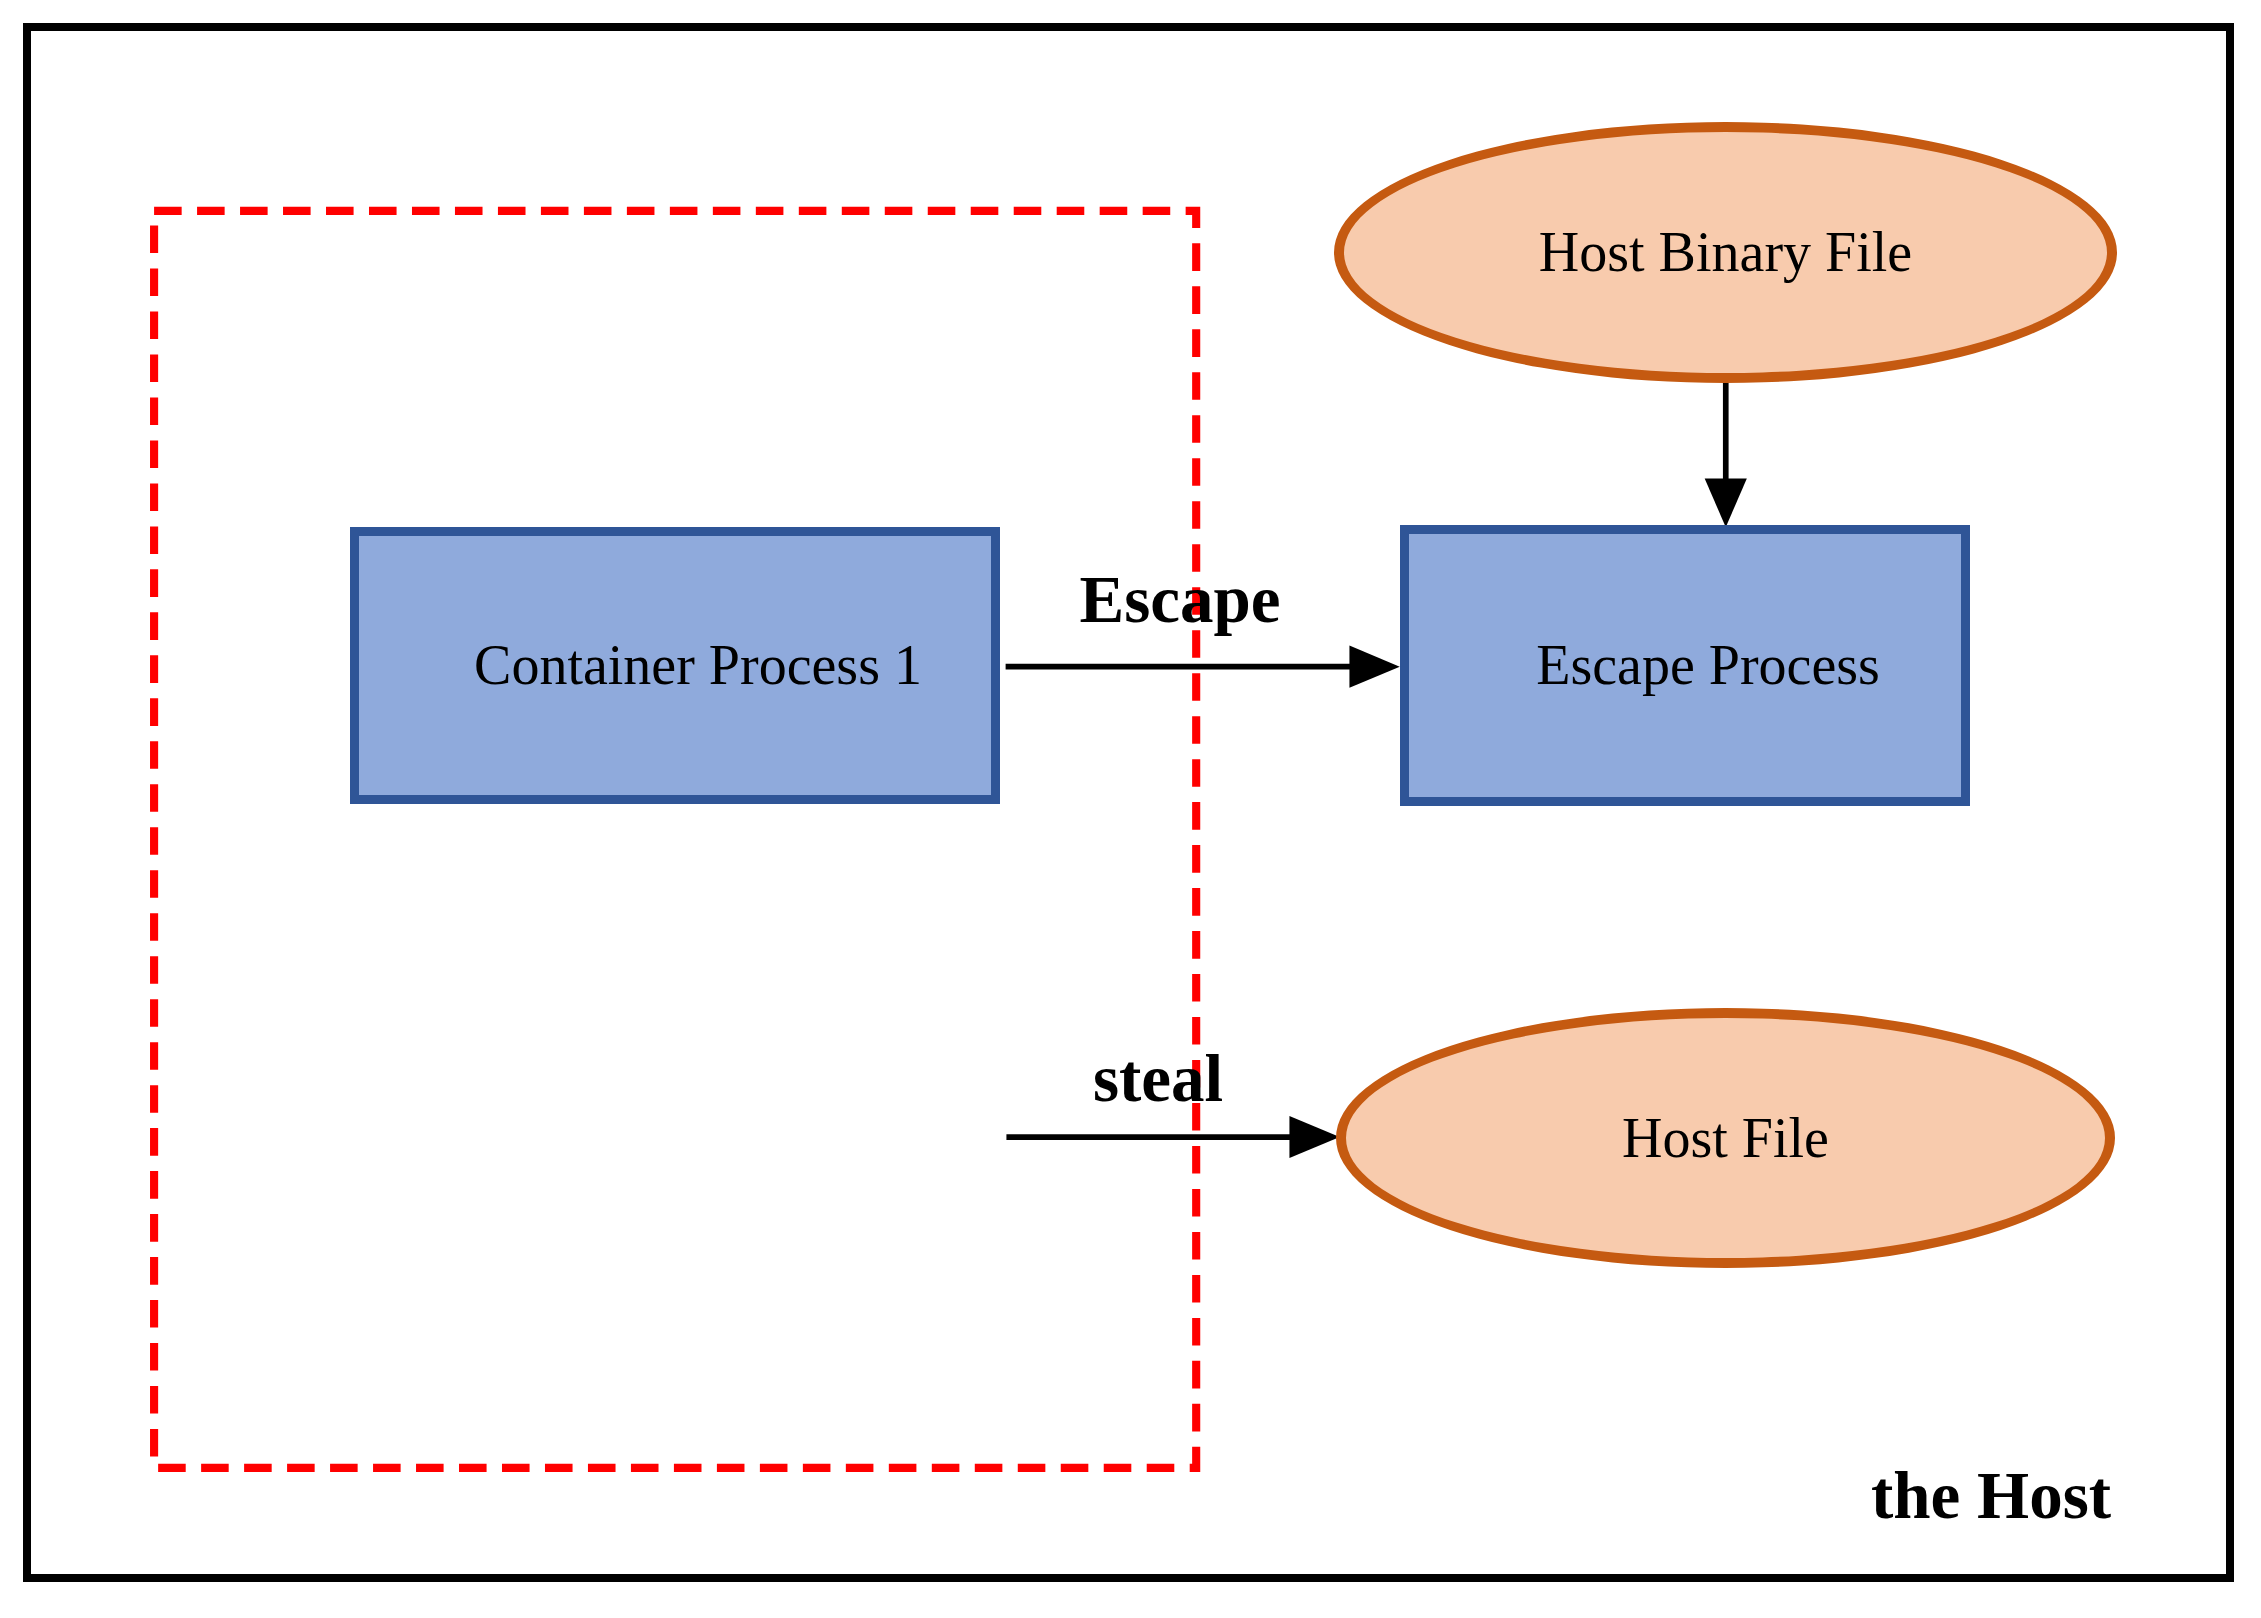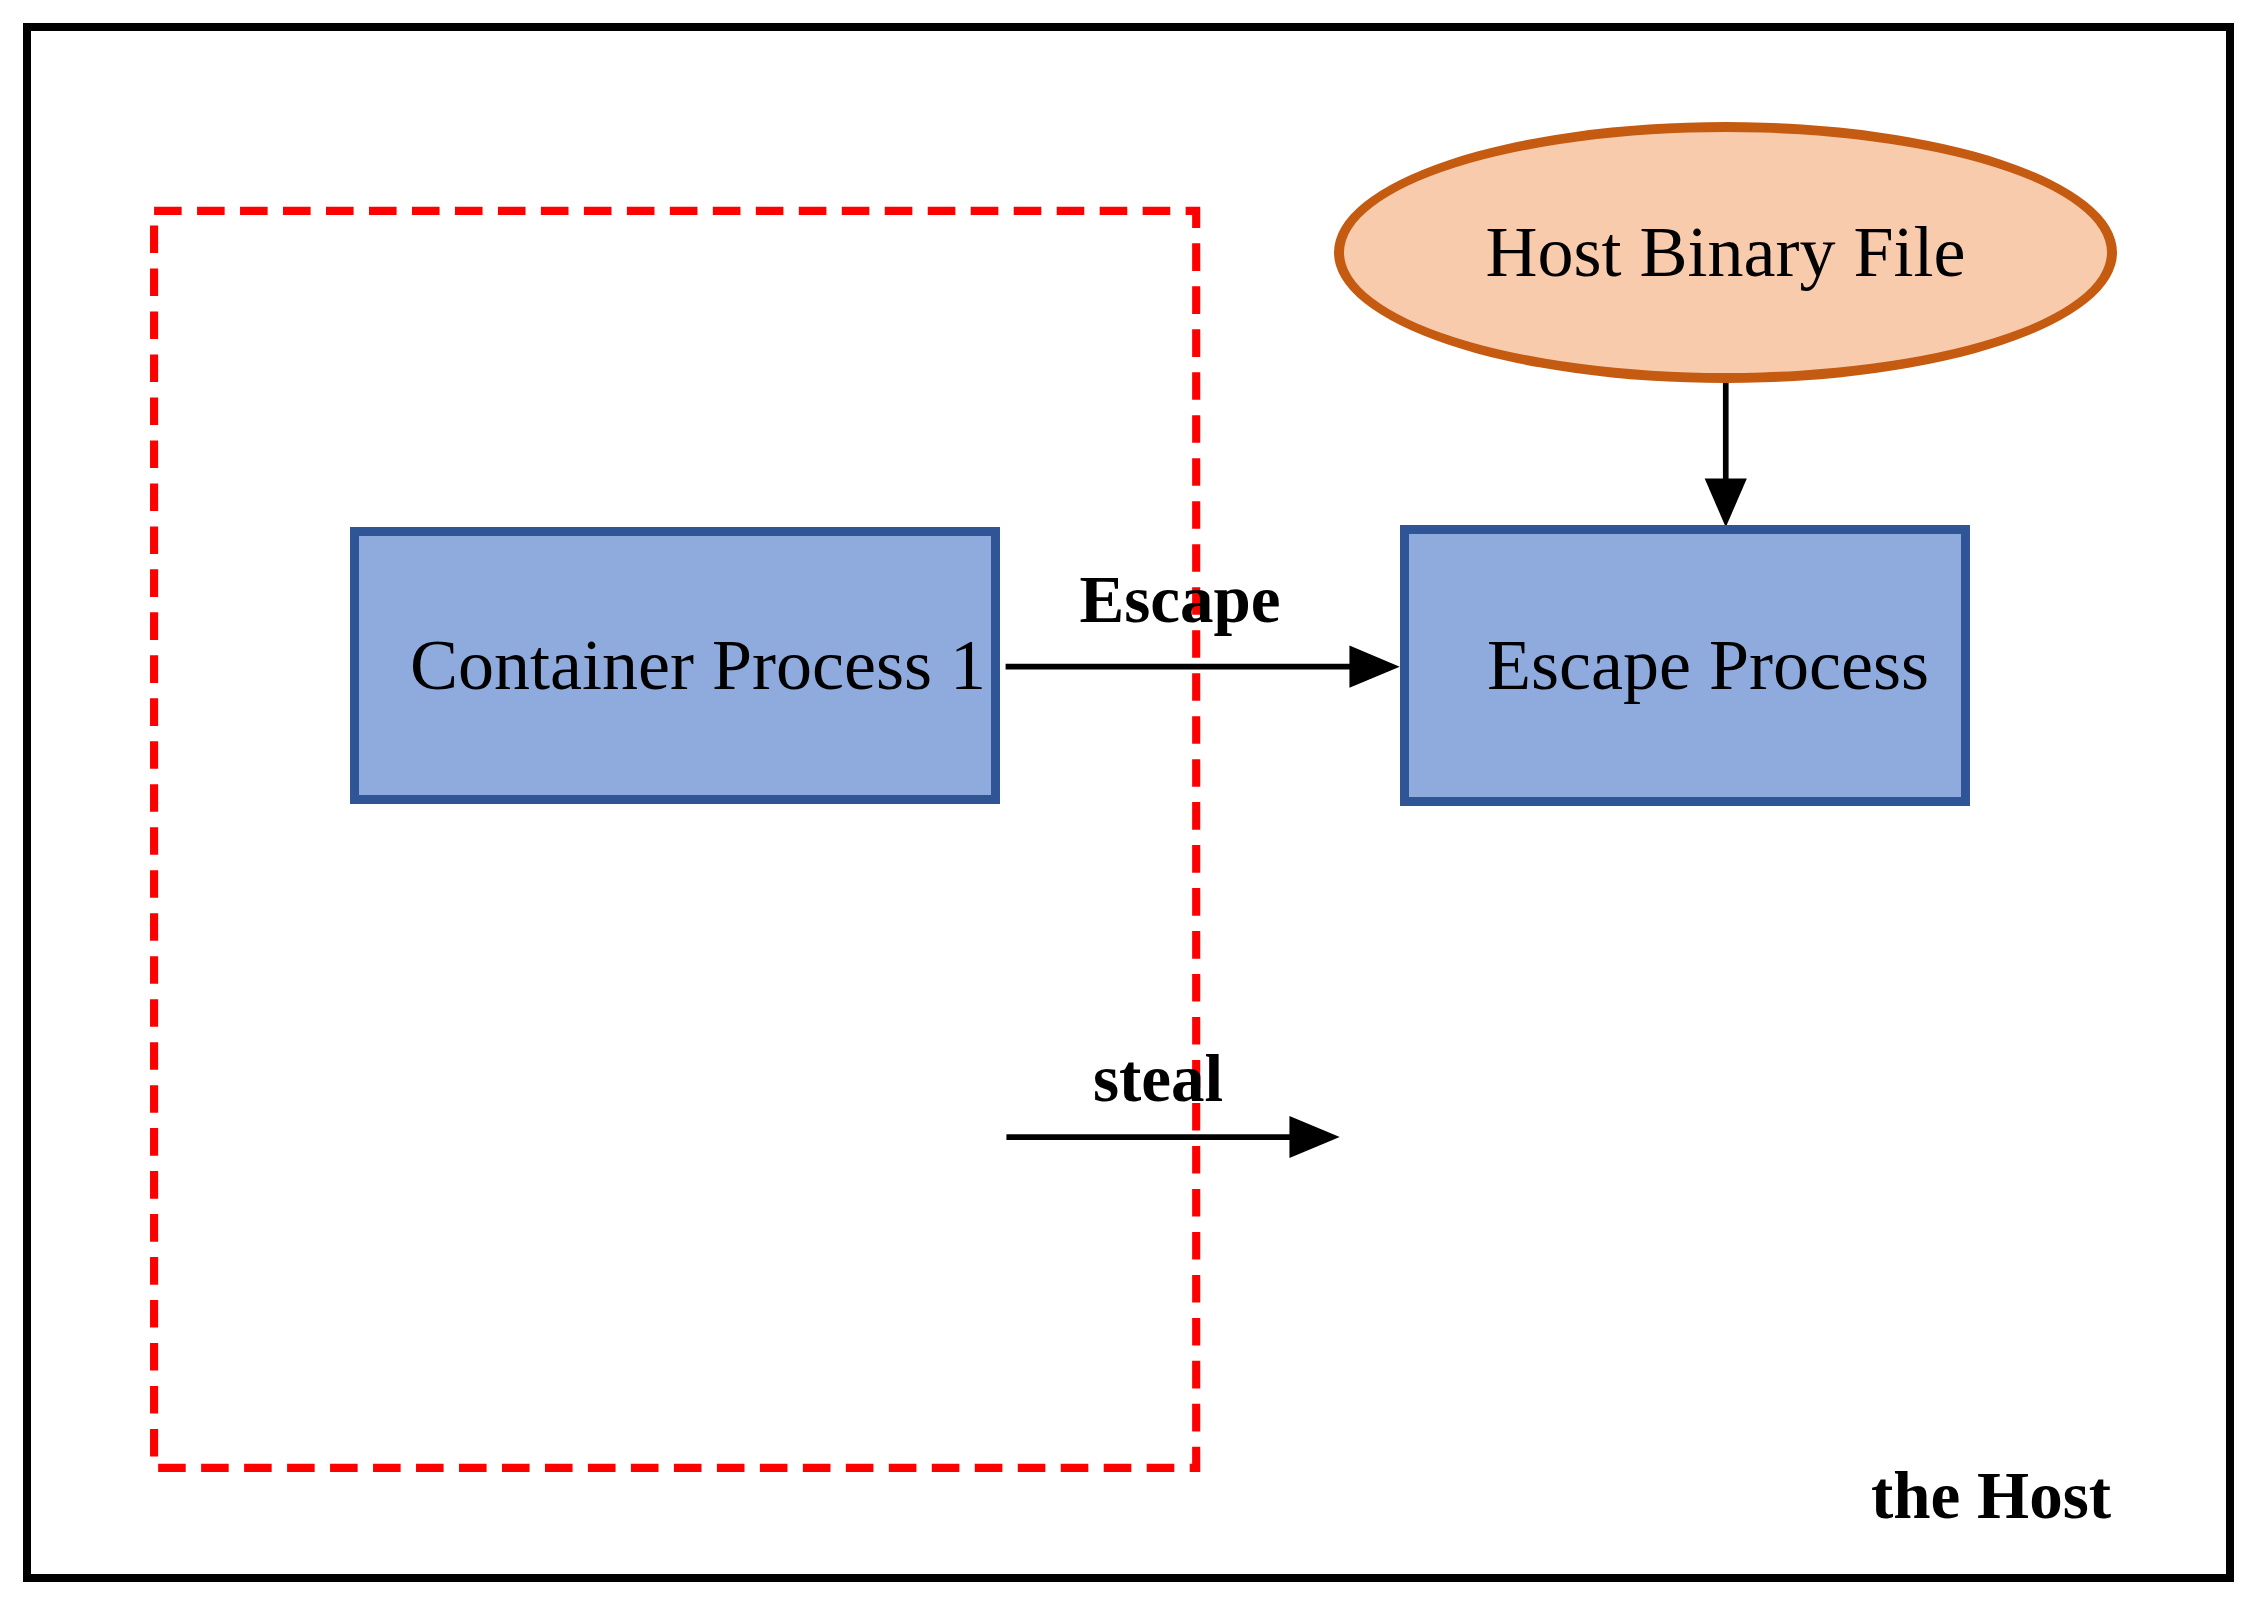--- a/index.html
+++ b/index.html
@@ -46,21 +46,21 @@
     background:var(--process-fill);
     border:9px solid var(--process-border);
     padding-left:46px;
   }
   .file{
     background:var(--file-fill);
     border:10.5px solid var(--file-border);
     border-radius:50%;
   }
   .node-label{
-    font-size:72px;
+    font-size:56px;
     font-weight:400;
     line-height:1.05;
     white-space:nowrap;
   }
   .edge-label,.region-label{
     position:absolute;
     font-size:67px;
     font-weight:700;
     line-height:1.0;
     white-space:nowrap;
@@ -99,20 +99,23 @@
 
 
   <div class="node process" style="left:1400px;top:525px;width:570px;height:281px;">
     <span class="node-label">Escape Process</span>
   </div>
 
   <div class="node file" style="left:1334px;top:122px;width:783px;height:261px;">
     <span class="node-label">Host Binary File</span>
   </div>
 
+  <div class="node file" style="left:1336px;top:1008px;width:779px;height:260px;">
+    <span class="node-label">Host File</span>
+  </div>
 
   <div class="edge-label centered" style="left:1180px;top:566px;">Escape</div>
 
   <div class="edge-label centered" style="left:1158px;top:1045px;">steal</div>
 
 
   <div class="region-label" style="left:1847px;top:1462px;margin-left:24px;">the Host</div>
 
 </div>
 

